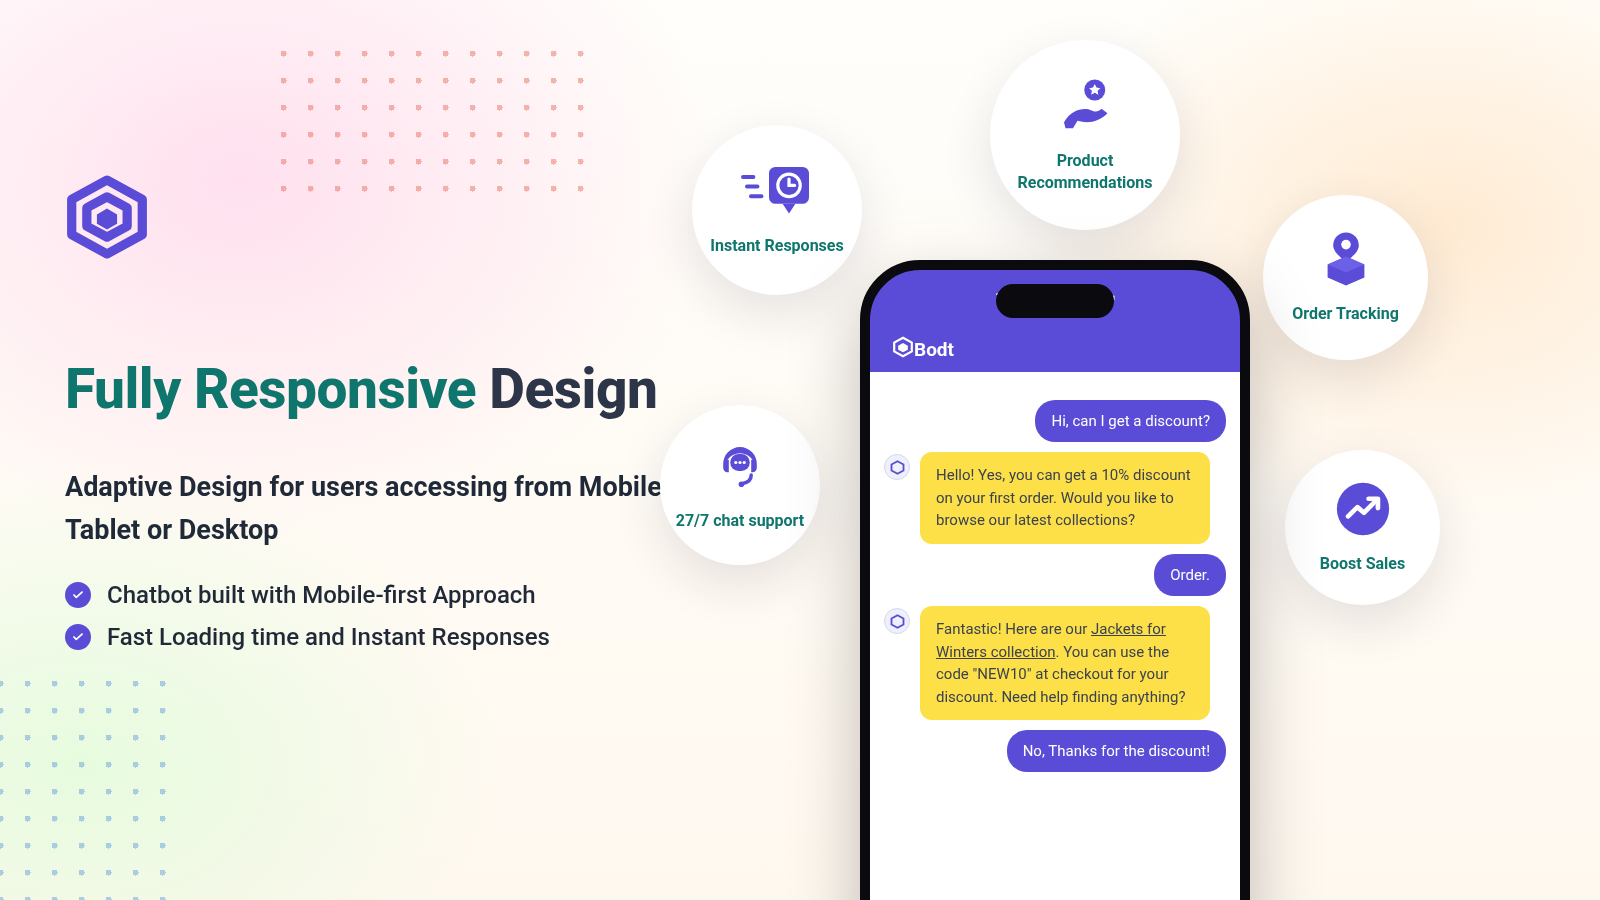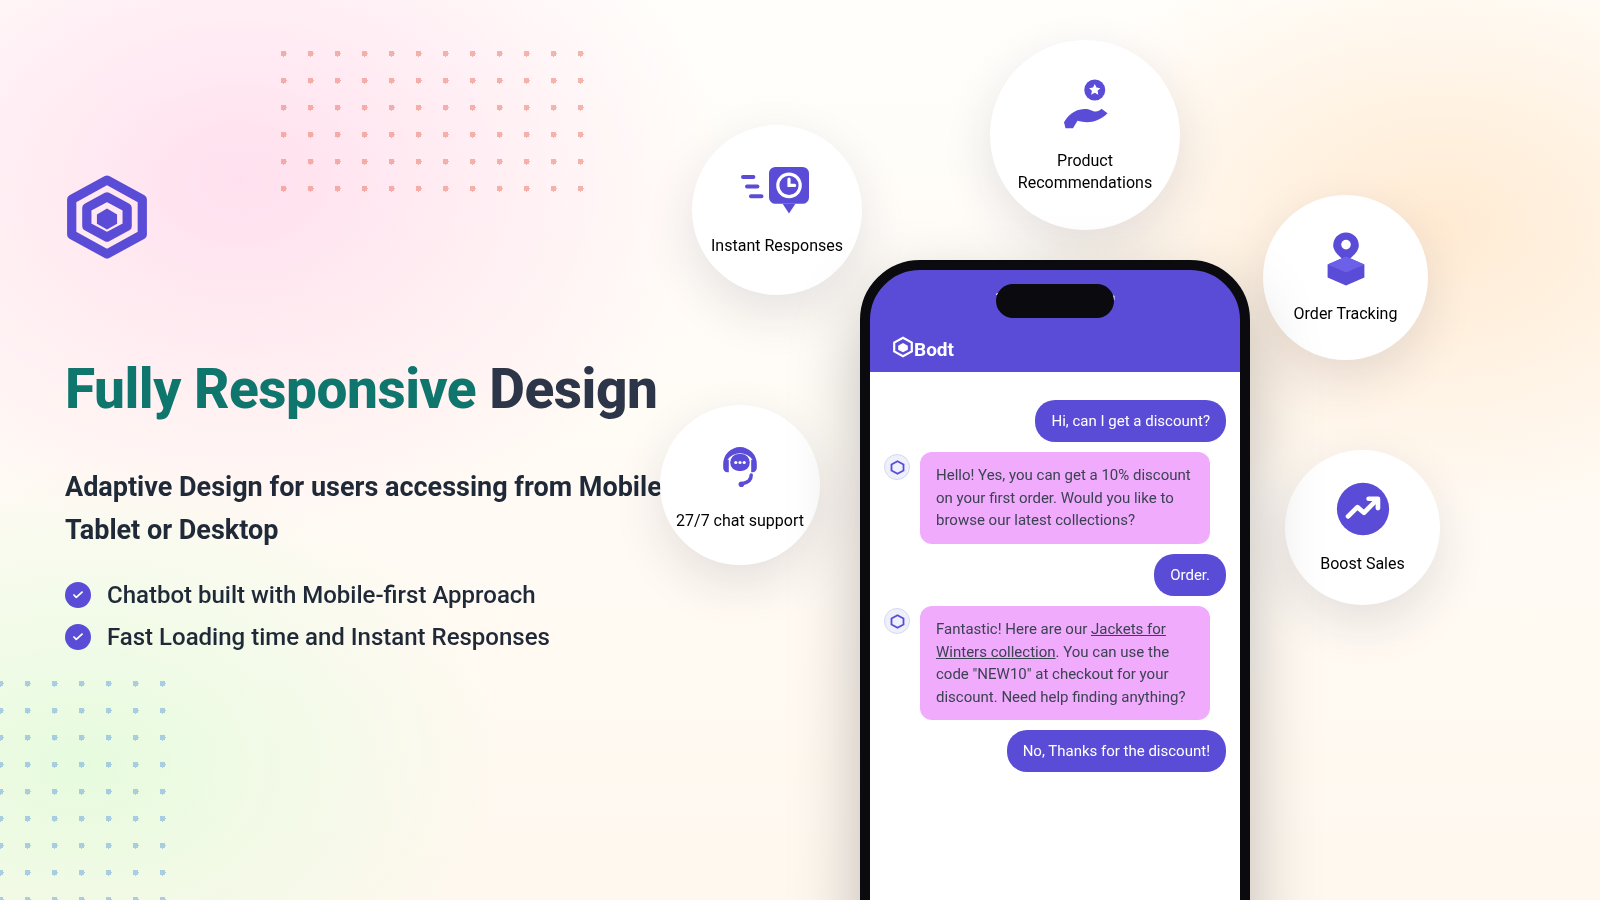--- a/index.html
+++ b/index.html
@@ -27,21 +27,21 @@
   .headline{font-size:55px;font-weight:800;line-height:1.15;color:#2d3648;letter-spacing:-0.5px}
   .headline .accent{color:#0f766e}
   .sub{margin-top:45px;font-size:27px;font-weight:700;line-height:1.6;color:#1f2937}
   .bullets{margin-top:28px}
   .bullets li{display:flex;align-items:center;gap:16px;list-style:none;font-size:24px;font-weight:500;color:#1f2937;margin:14px 0}
   .check{flex:none;width:26px;height:26px;border-radius:50%;background:#5a4cd6;display:flex;align-items:center;justify-content:center}
   .check svg{width:14px;height:14px}
 
   
   .bubble{position:absolute;background:#fff;border-radius:50%;box-shadow:0 18px 50px rgba(30,30,60,.12);display:flex;flex-direction:column;align-items:center;justify-content:center;text-align:center;gap:12px;}
-  .bubble .lbl{font-size:16px;font-weight:400;color:#000000;line-height:1.35}
+  .bubble .lbl{font-size:16px;font-weight:700;color:#0f766e;line-height:1.35}
   .bubble svg{width:56px;height:56px}
   .b-instant{width:170px;height:170px;top:125px;left:692px}
   .b-instant svg{width:72px;height:56px}
   .b-prod{width:190px;height:190px;top:40px;left:990px}
   .b-prod svg{width:60px;height:58px}
   .b-track{width:165px;height:165px;top:195px;left:1263px}
   .b-support{width:160px;height:160px;top:405px;left:660px}
   .b-sales{width:155px;height:155px;top:450px;left:1285px}
 
   
@@ -53,21 +53,21 @@
   .status-icons{display:flex;align-items:center;gap:6px}
   .status-icons svg{height:14px}
   .appbar{height:46px;padding:0 22px;display:flex;align-items:center;gap:0;color:#fff;font-size:19px;font-weight:700}
   .appbar svg{width:22px;height:22px}
   .chat-area{background:#fff;height:900px;padding:18px 14px}
   .row{display:flex;margin:10px 0;gap:10px}
   .row.user{justify-content:flex-end}
   .usr-bubble{background:#5a4cd6;color:#fff;padding:11px 16px;border-radius:20px;font-size:15px;max-width:260px;line-height:1.35}
   .bot-av{flex:none;width:26px;height:26px;border-radius:50%;background:#eef0fb;border:1px solid #d5d7f0;display:flex;align-items:center;justify-content:center;margin-top:2px}
   .bot-av svg{width:15px;height:15px}
-  .bot-bubble{background:#f0abfc;color:#3b4252;padding:12px 16px;border-radius:12px;font-size:15px;max-width:290px;line-height:1.5}
+  .bot-bubble{background:#fde047;color:#3b4252;padding:12px 16px;border-radius:12px;font-size:15px;max-width:290px;line-height:1.5}
   .bot-bubble .u{text-decoration:underline}
 </style>
 </head>
 <body>
 
 <div class="dots d1"></div>
 <div class="dots d2"></div>
 
 <div class="left">
   <div class="logo">

